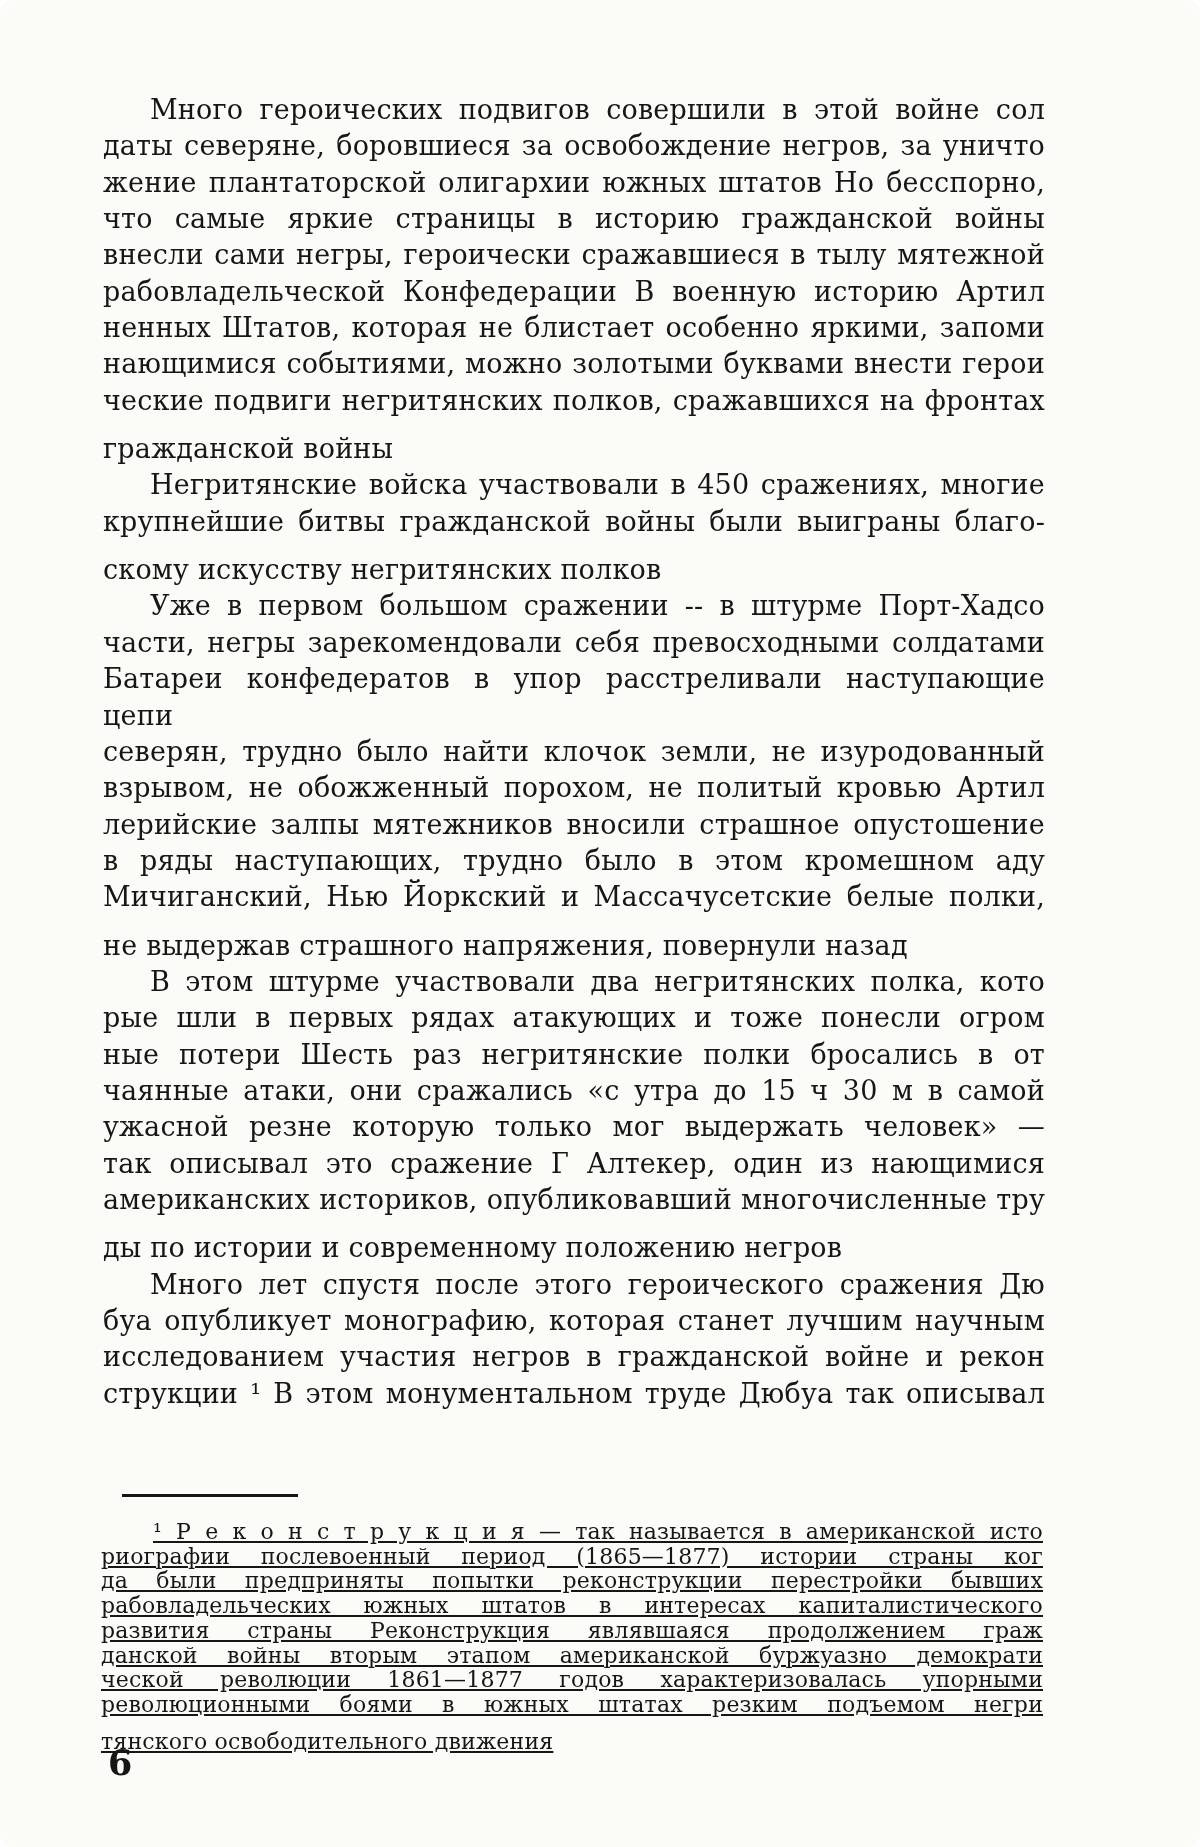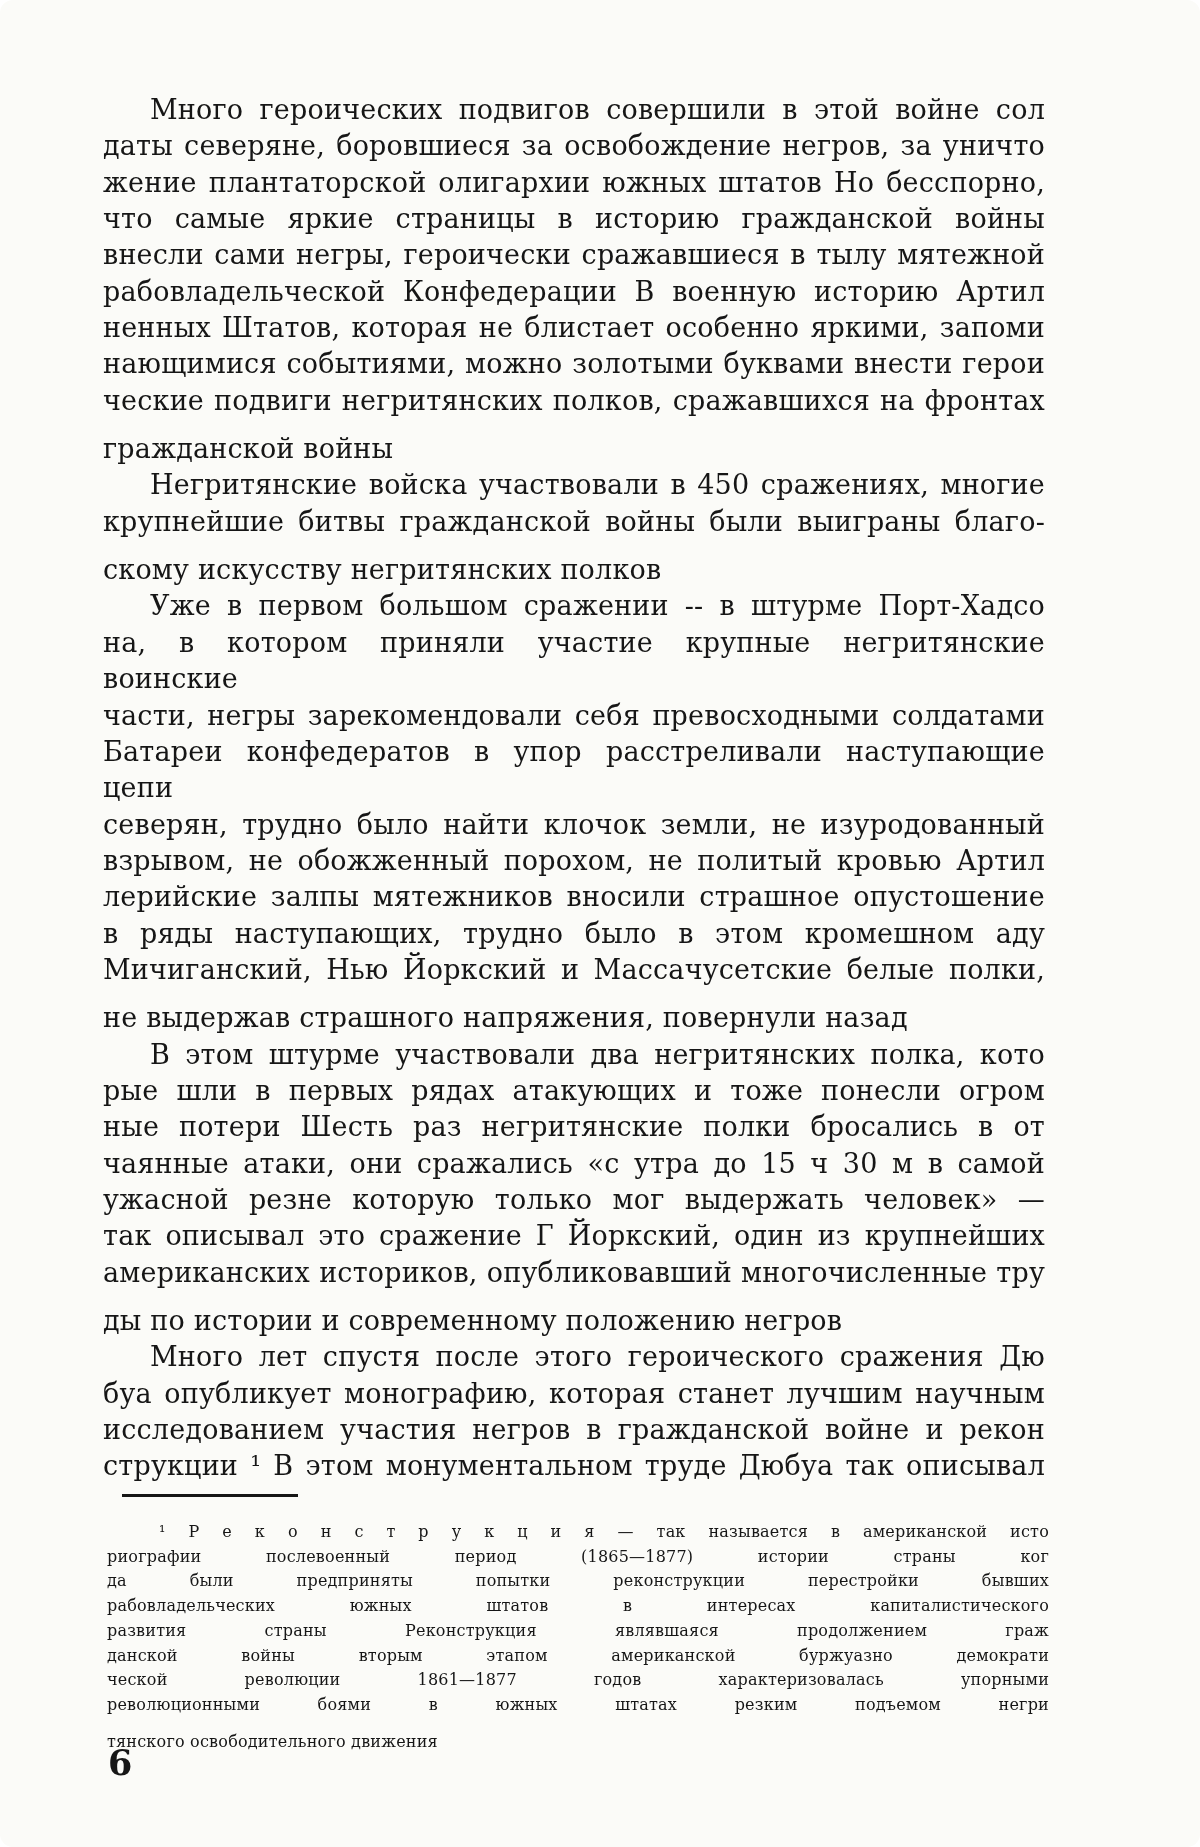--- a/index.html
+++ b/index.html
@@ -29,25 +29,26 @@
   .line.end{ text-align-last:left;margin-top:12px; }
   .line.indent{ text-indent:47px; }
   .footnote-rule{
     position:absolute;
     left:122px; top:1494px;
     width:176px; height:3px;
     background:var(--ink,#161616);
   }
   .footnote{
     position:absolute;
-    left:107px; top:1520px;
+    left:101px; top:1520px;
     width:942px;
-    font-size:16px;
+    font-size:22px;
     line-height:24.7px;
     letter-spacing:0.2px;
+    text-decoration:underline;
   }
   .footnote .line.indent{ text-indent:52px; }
   .page-number{
     position:absolute;
     left:108px; top:1742px;
     font-size:35px;
     font-weight:bold;
     letter-spacing:0.5px;
   }
 </style>
@@ -63,35 +64,34 @@
       <div class="line">внесли сами негры, героически сражавшиеся в тылу мятежной</div>
       <div class="line">рабовладельческой Конфедерации  В военную историю Артил</div>
       <div class="line">ненных Штатов, которая не блистает особенно яркими, запоми</div>
       <div class="line">нающимися событиями, можно золотыми буквами внести герои</div>
       <div class="line">ческие подвиги негритянских полков, сражавшихся на фронтах</div>
       <div class="line end">гражданской войны</div>
       <div class="line indent">Негритянские войска участвовали в 450 сражениях, многие</div>
       <div class="line">крупнейшие битвы гражданской войны были выиграны благо-</div>
       <div class="line end">скому искусству негритянских полков</div>
       <div class="line indent">Уже в первом большом сражении -- в штурме Порт-Хадсо</div>
-      <div class="line">на, в котором приняли участие крупные негритянские воинские</div>
       <div class="line">части, негры зарекомендовали себя превосходными солдатами</div>
       <div class="line">Батареи конфедератов в упор расстреливали наступающие цепи</div>
       <div class="line">северян, трудно было найти клочок земли, не изуродованный</div>
       <div class="line">взрывом, не обожженный порохом, не политый кровью  Артил</div>
       <div class="line">лерийские залпы мятежников вносили страшное опустошение</div>
       <div class="line">в ряды наступающих, трудно было в этом кромешном аду</div>
       <div class="line">Мичиганский,  Нью Йоркский и  Массачусетские белые полки,</div>
       <div class="line end">не выдержав страшного напряжения, повернули назад</div>
       <div class="line indent">В этом штурме участвовали два негритянских полка, кото</div>
       <div class="line">рые шли в первых рядах атакующих и тоже понесли огром</div>
       <div class="line">ные потери  Шесть раз негритянские полки бросались в от</div>
       <div class="line">чаянные атаки, они сражались «с утра до 15 ч  30 м  в самой</div>
       <div class="line">ужасной резне  которую только мог выдержать человек» —</div>
-      <div class="line">так описывал это сражение Г  Йоркский, один из крупнейших</div>
+      <div class="line">так описывал это сражение Г  Алтекер, один из нающимися</div>
       <div class="line">американских историков, опубликовавший многочисленные тру</div>
       <div class="line end">ды по истории и современному положению негров</div>
       <div class="line indent">Много лет спустя после этого героического сражения Дю</div>
       <div class="line">буа опубликует монографию, которая станет лучшим научным</div>
       <div class="line">исследованием участия негров в гражданской войне и рекон</div>
       <div class="line">струкции ¹  В этом монументальном труде Дюбуа так описывал</div>
     </div>
   <div class="footnote-rule"></div>
   <div class="footnote">
       <div class="line indent">¹ Р е к о н с т р у к ц и я  —  так называется в американской исто</div>

